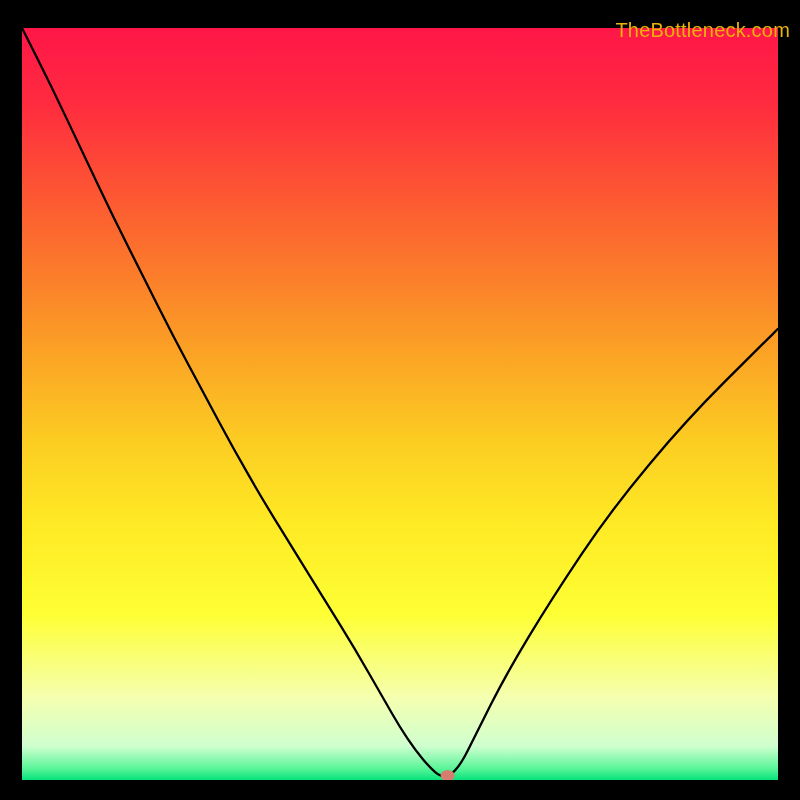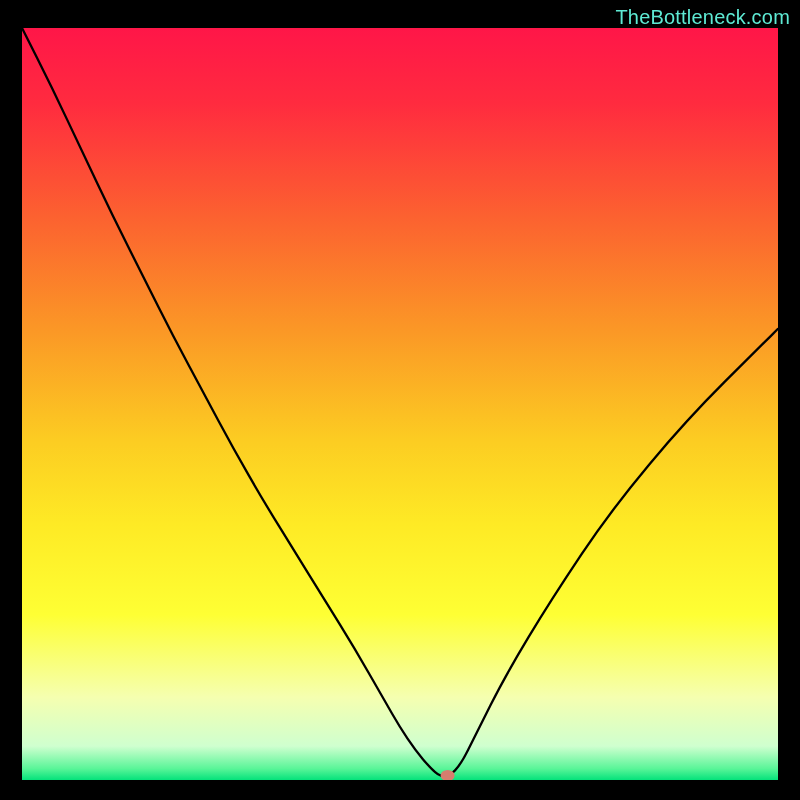--- a/index.html
+++ b/index.html
@@ -11,23 +11,23 @@
     overflow: hidden;
     font-family: Arial, Helvetica, sans-serif;
   }
   .frame {
     position: absolute;
     inset: 0;
     background: #000;
   }
   .watermark {
     position: absolute;
-    top: 6px;
+    top: 19px;
     right: 10px;
-    color: #5eead4;
+    color: #eab308;
     font-size: 20px;
     font-weight: 500;
     letter-spacing: 0.2px;
     z-index: 20;
   }
   .plot-wrap {
     position: absolute;
     left: 22px;
     top: 28px;
     width: 756px;

